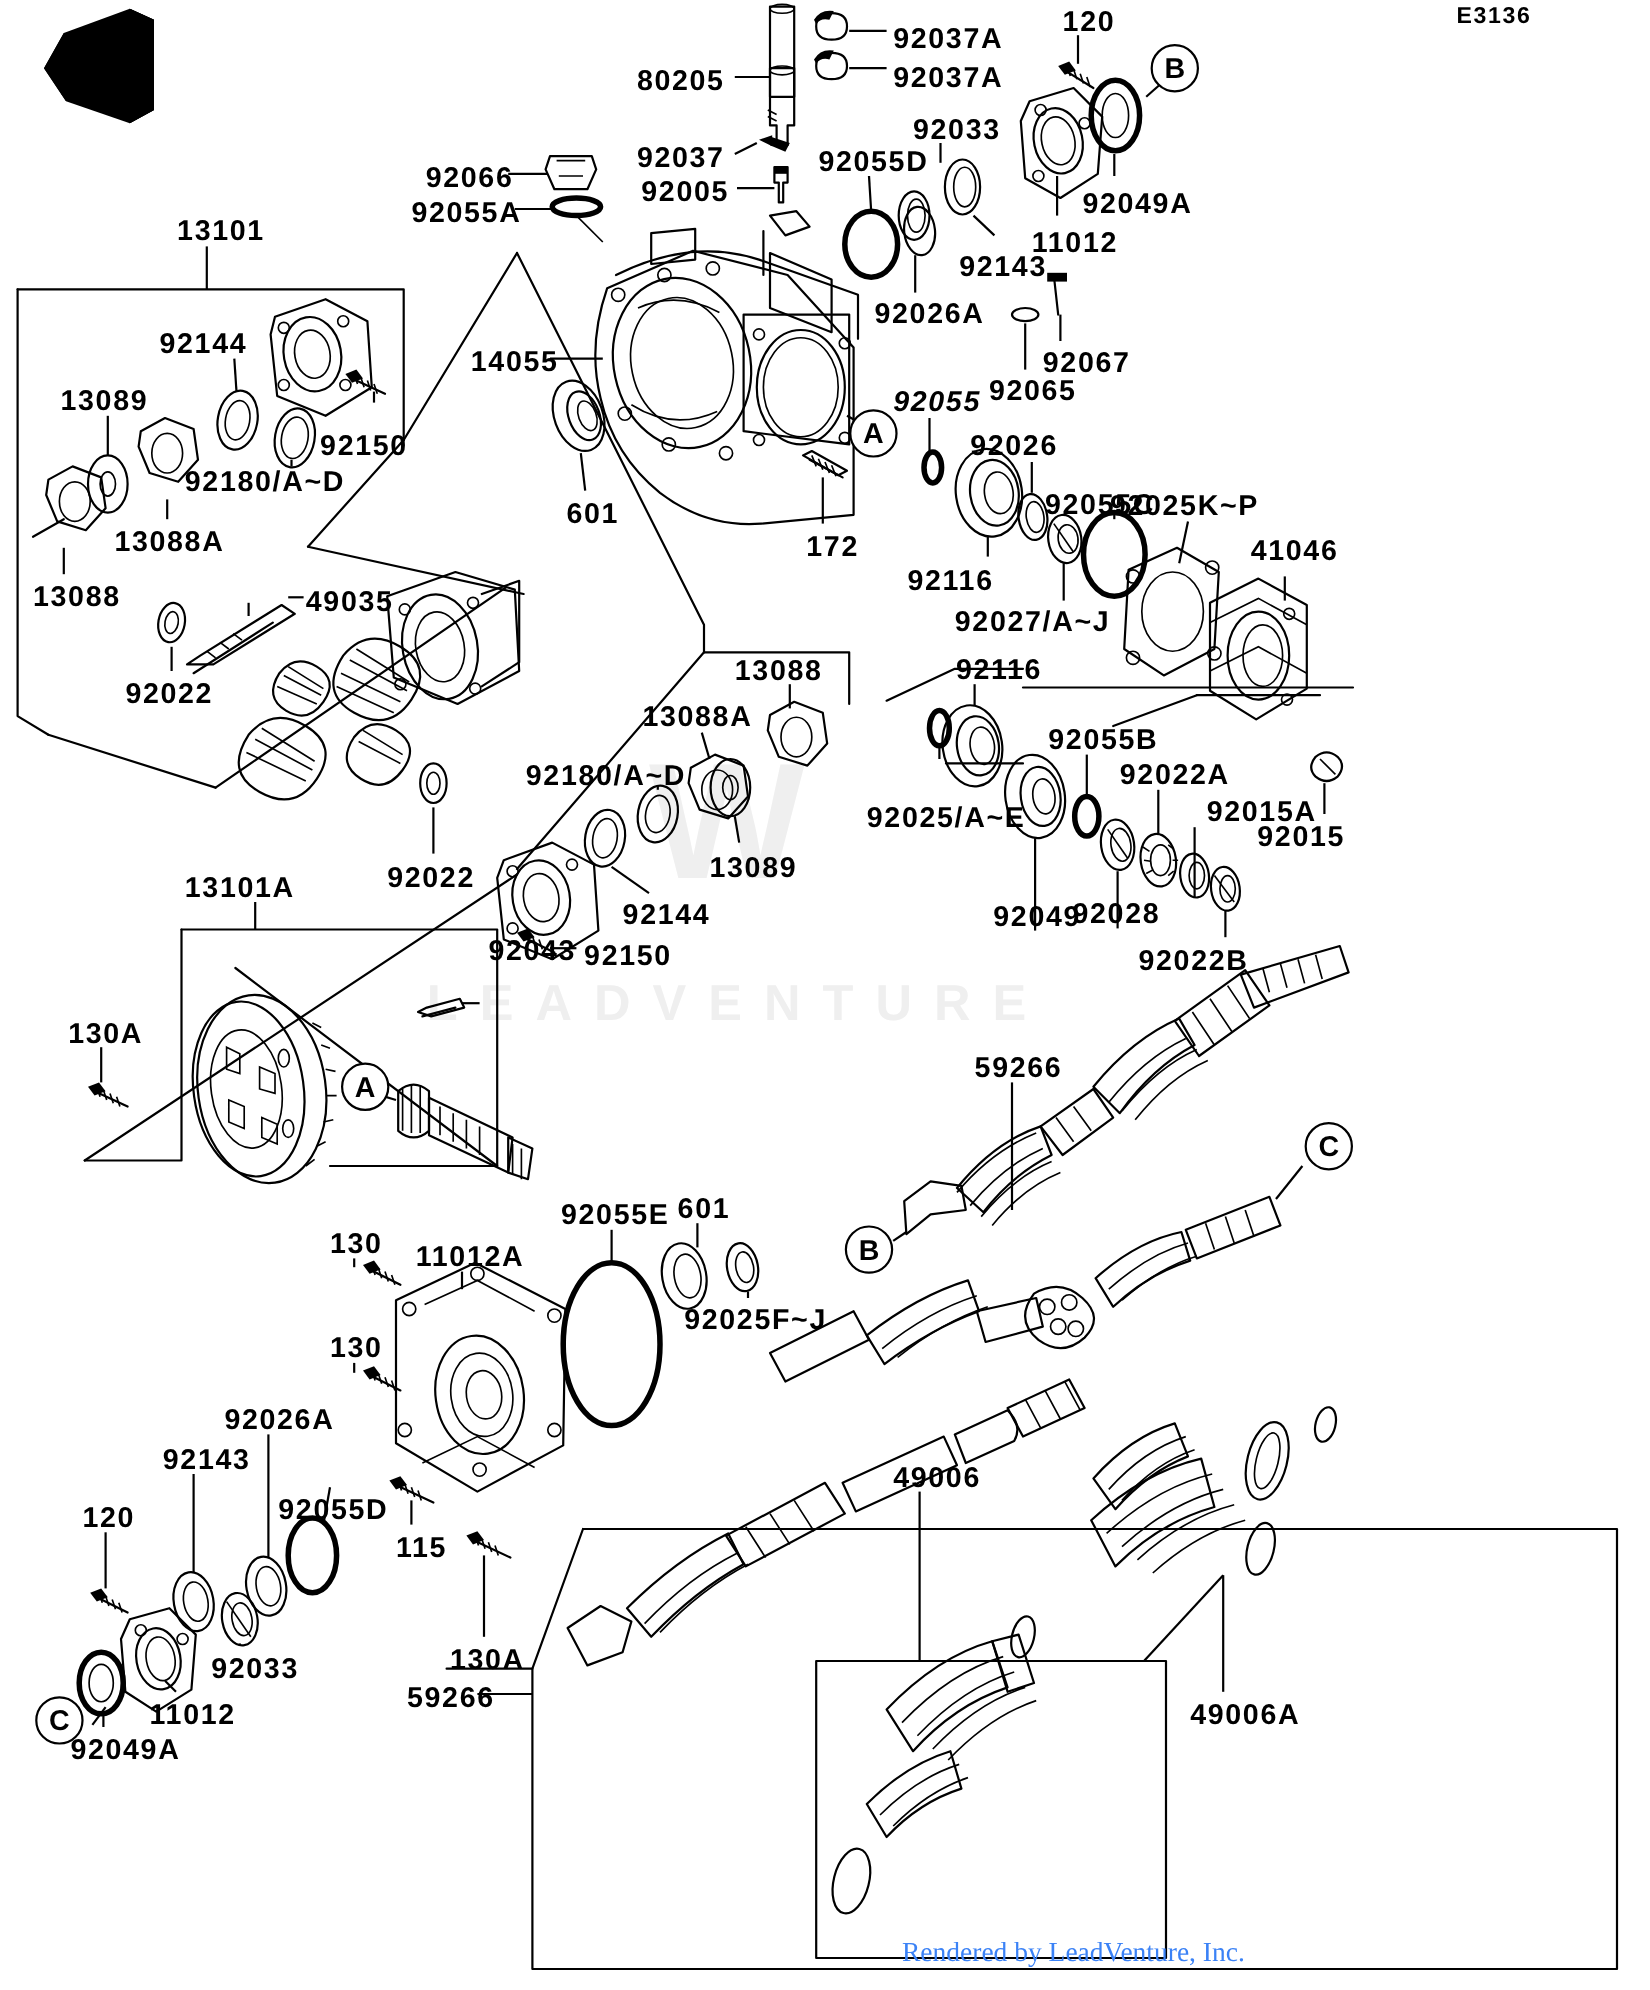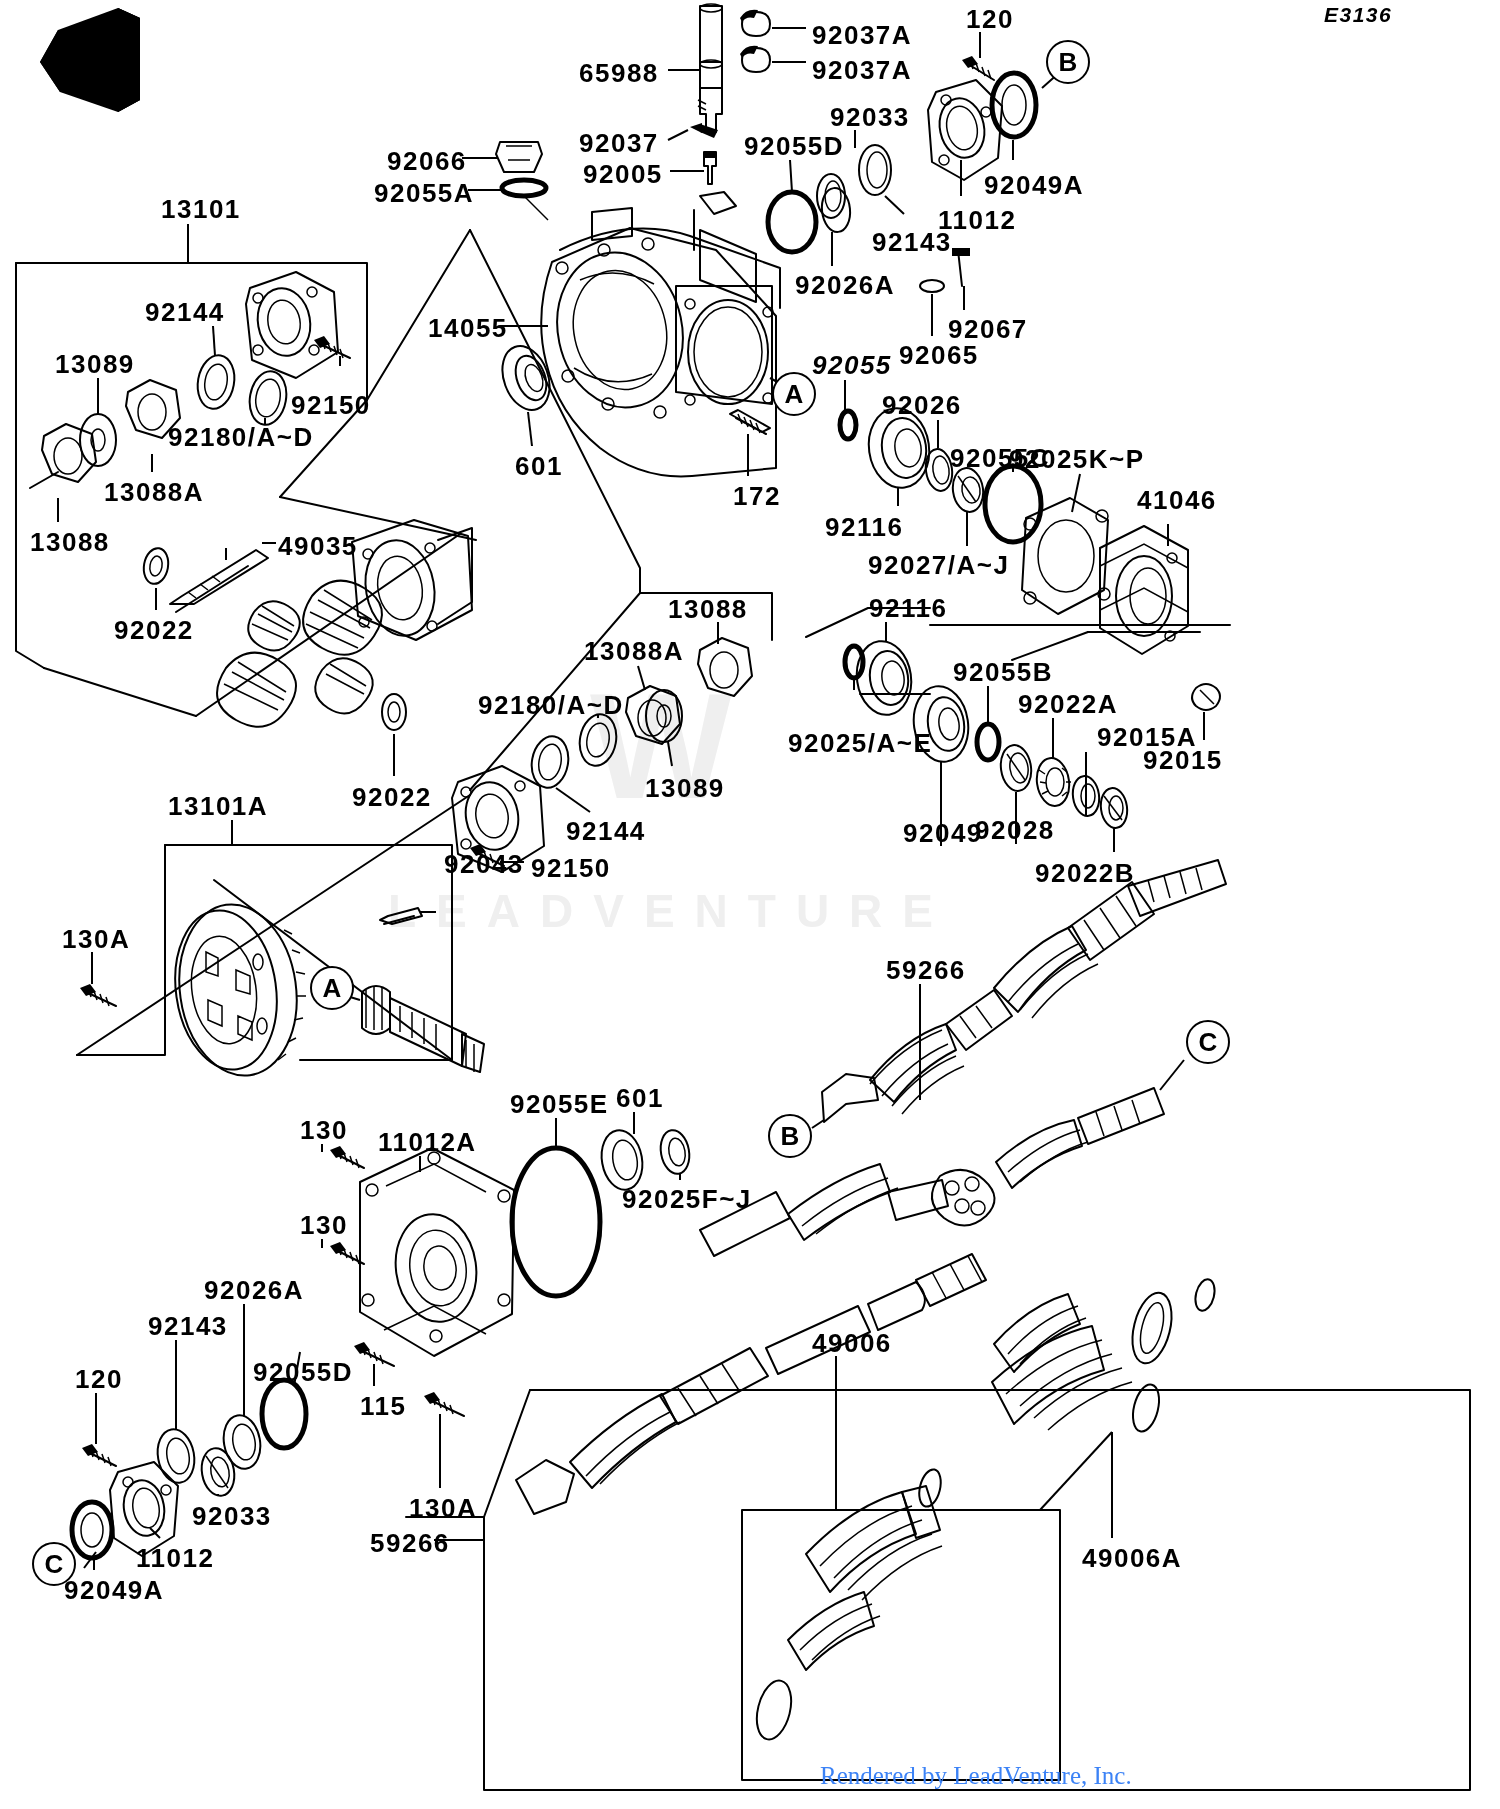--- a/index.html
+++ b/index.html
@@ -4,21 +4,21 @@
 <style>
   html,body{margin:0;padding:0;background:#fff;}
   body{width:1500px;height:1809px;position:relative;overflow:hidden;
        font-family:"Liberation Sans",sans-serif;background:#fff;}
   #stage{position:absolute;left:0;top:0;width:1500px;height:1809px;}
 
   
   .lbl{position:absolute;font-family:"Liberation Sans",sans-serif;
        font-weight:bold;font-size:26px;color:#000;white-space:nowrap;
        letter-spacing:1.5px;line-height:1;}
-  .lbl.dgm{font-size:21px;letter-spacing:1.5px;font-style:italic;}
+  .lbl.dgm{font-size:21px;letter-spacing:1.5px;}
 
   
   .ref{position:absolute;width:44px;height:44px;border:2.5px solid #000;
        border-radius:50%;display:flex;align-items:center;justify-content:center;
        font-family:"Liberation Sans",sans-serif;font-weight:bold;font-size:26px;
        background:#fff;box-sizing:border-box;}
 
   
   .wm{position:absolute;color:#efefef;font-weight:bold;
       font-family:"Liberation Sans",sans-serif;z-index:0;}
@@ -720,21 +720,21 @@
   <div class="lbl" style="left:55px;top:351px;">13089</div>
   <div class="lbl" style="left:291px;top:392px;">92150</div>
   <div class="lbl" style="left:168px;top:424px;">92180/A~D</div>
   <div class="lbl" style="left:104px;top:479px;">13088A</div>
   <div class="lbl" style="left:30px;top:529px;">13088</div>
   <div class="lbl" style="left:278px;top:533px;">49035</div>
   <div class="lbl" style="left:114px;top:617px;">92022</div>
   <div class="lbl" style="left:352px;top:784px;">92022</div>
   <div class="lbl" style="left:387px;top:148px;">92066</div>
   <div class="lbl" style="left:374px;top:180px;">92055A</div>
-  <div class="lbl" style="left:579px;top:60px;">65988</div>
+  <div class="lbl" style="left:579px;top:60px;">80205</div>
   <div class="lbl" style="left:579px;top:130px;">92037</div>
   <div class="lbl" style="left:583px;top:161px;">92005</div>
   <div class="lbl" style="left:812px;top:22px;">92037A</div>
   <div class="lbl" style="left:812px;top:57px;">92037A</div>
   <div class="lbl" style="left:744px;top:133px;">92055D</div>
   <div class="lbl" style="left:830px;top:104px;">92033</div>
   <div class="lbl" style="left:872px;top:229px;">92143</div>
   <div class="lbl" style="left:938px;top:207px;">11012</div>
   <div class="lbl" style="left:984px;top:172px;">92049A</div>
   <div class="lbl" style="left:966px;top:6px;">120</div>

